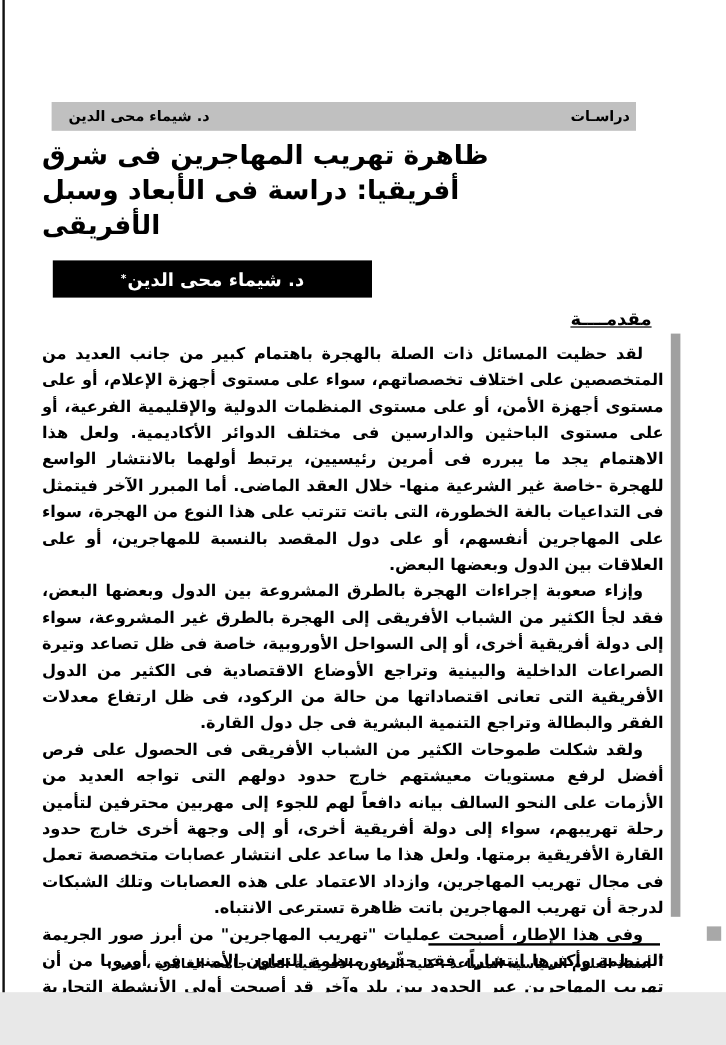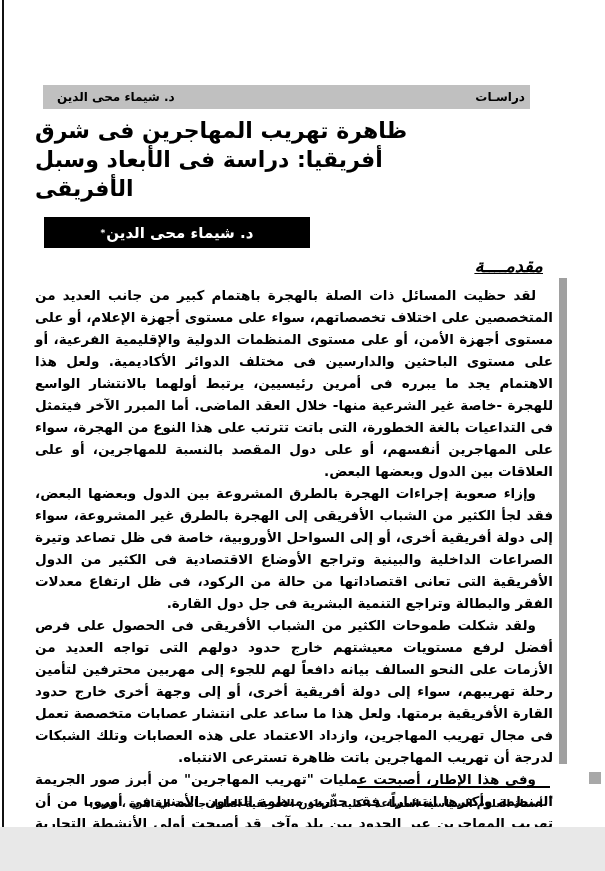--- a/index.html
+++ b/index.html
@@ -80,27 +80,26 @@
     position: absolute;
     left: 35px; top: 256px;
     width: 518px;
     direction: rtl;
     font-size: 13.5px;
     font-weight: bold;
     line-height: 22px;
     text-align: justify;
   }
   .section-heading {
-    font-size: 18px;
+    font-size: 15px;
     font-weight: bold;
     text-decoration: underline;
     width: fit-content;
     margin: 0 10px 8px 0;
     line-height: 20px;
-    font-style: italic;
   }
   .content p {
     margin: 0;
     text-indent: 17px;
   }
   
   .footnote {
     position: absolute;
     left: 35px; top: 786px;
     width: 518px;

